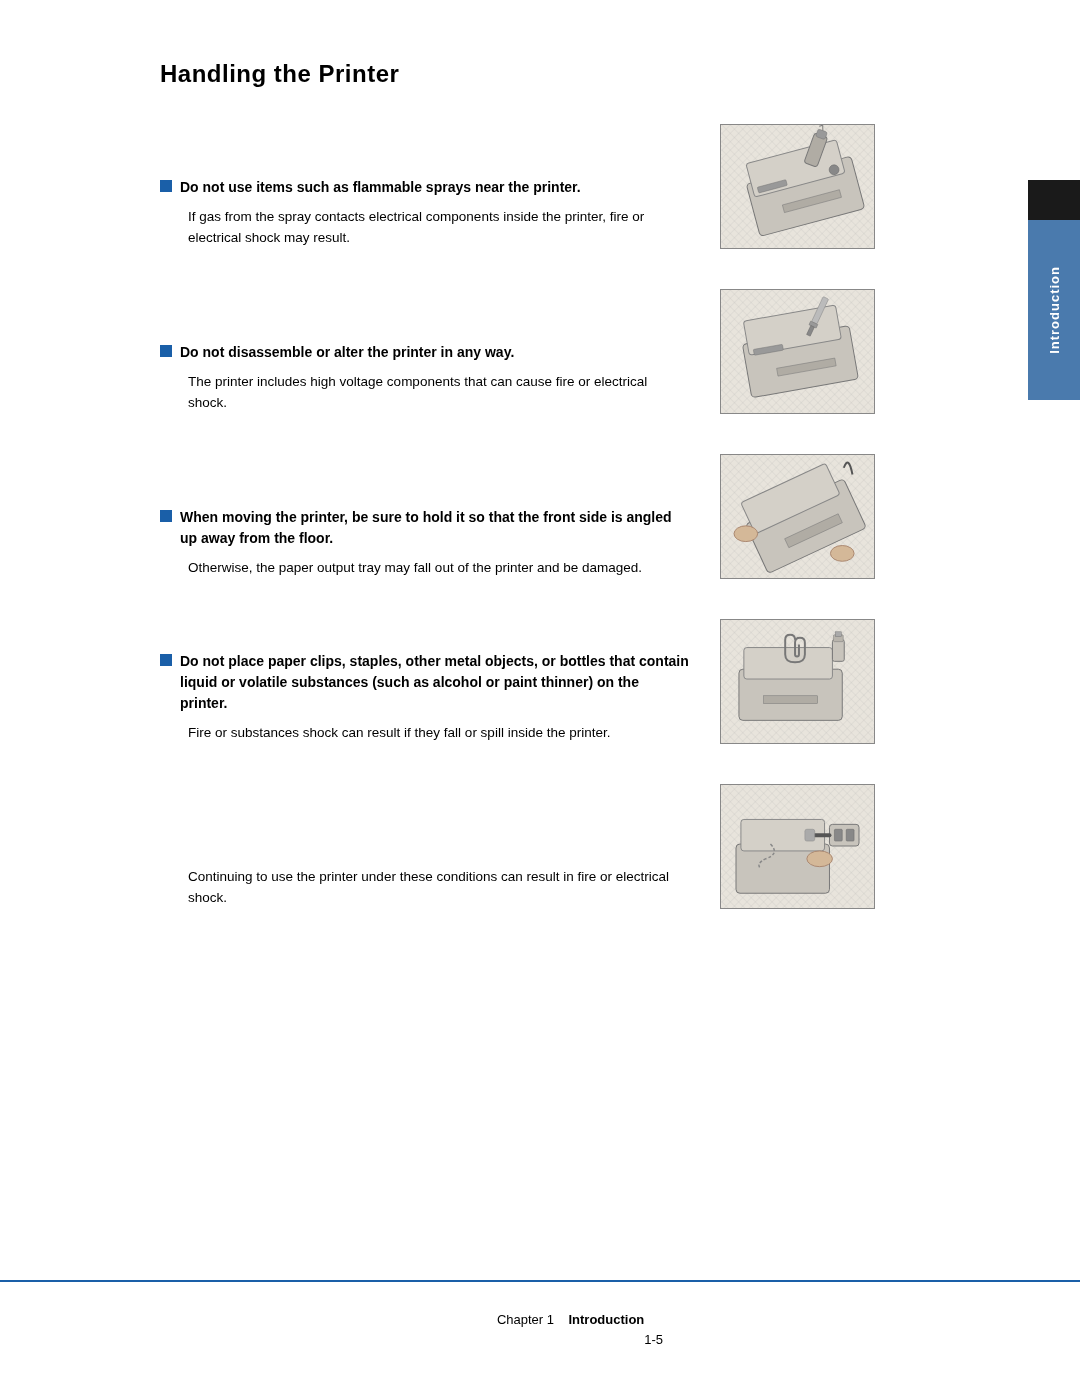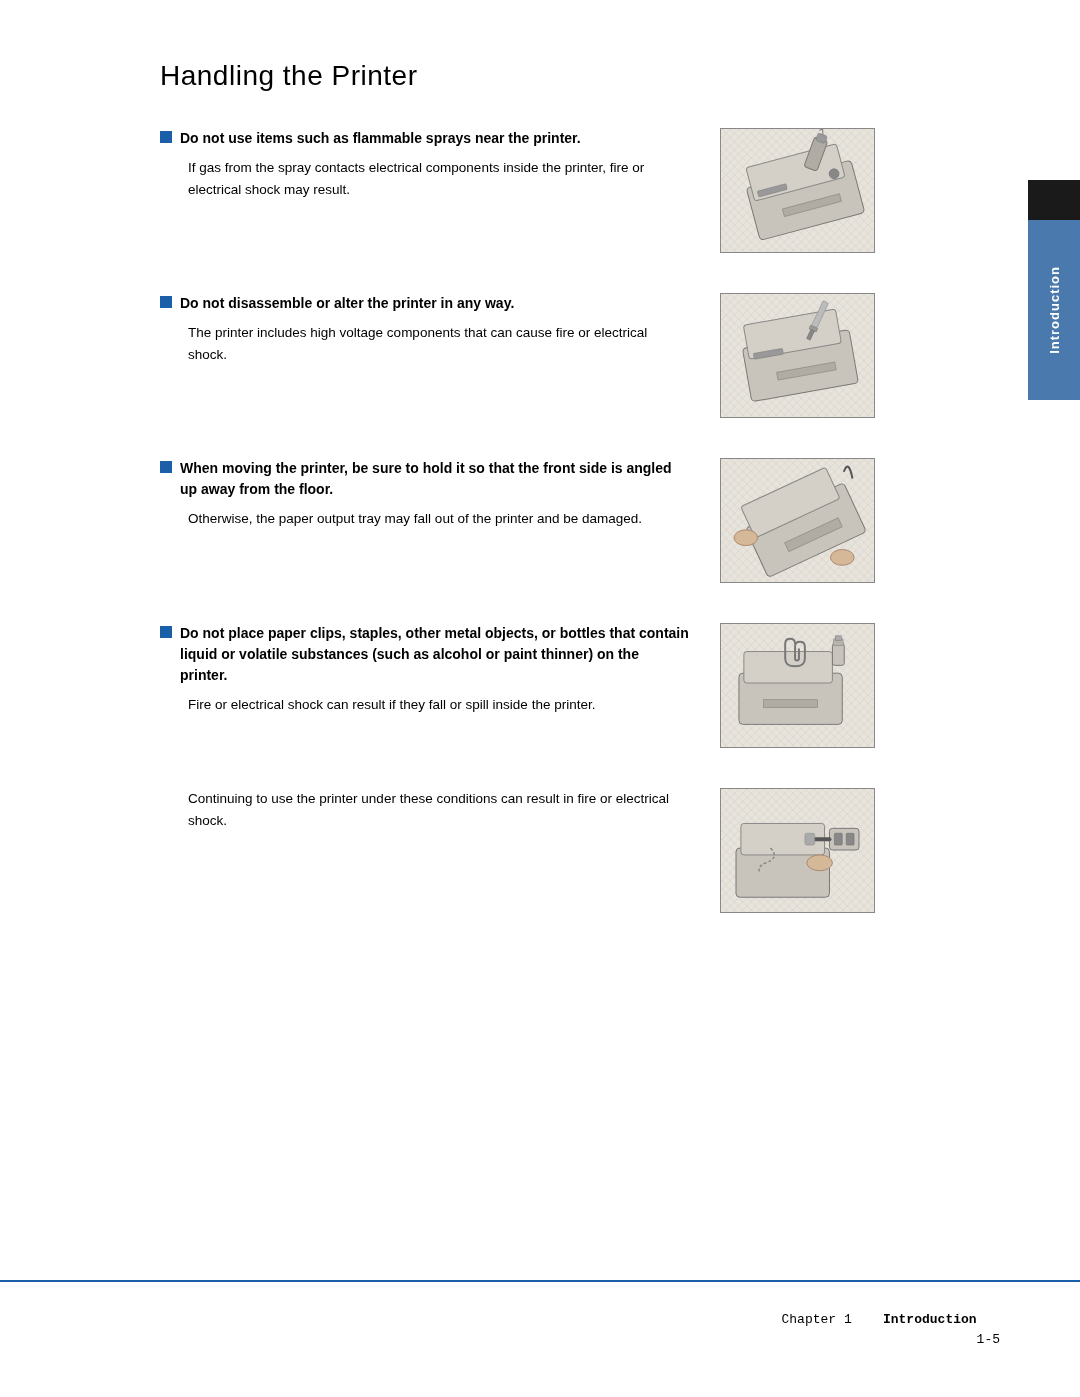--- a/index.html
+++ b/index.html
@@ -50,32 +50,32 @@
       color: #fff;
       font-size: 13px;
       font-weight: bold;
       writing-mode: vertical-rl;
       transform: rotate(180deg);
       letter-spacing: 1px;
     }
 
     
     .page-title {
-      font-size: 28px;
-      font-weight: normal;
+      font-size: 24px;
+      font-weight: bold;
       color: #000;
       margin-bottom: 36px;
       font-family: Arial, Helvetica, sans-serif;
       letter-spacing: 0.5px;
     }
 
     
     .warning-section {
       display: flex;
-      align-items: flex-start;
+      align-items: flex-end;
       margin-bottom: 40px;
       gap: 30px;
     }
 
     .warning-text {
       flex: 1;
       max-width: 530px;
     }
 
     .warning-bold {
@@ -106,25 +106,24 @@
     }
 
     
     .footer {
       position: absolute;
       bottom: 50px;
       left: 0;
       right: 0;
       padding: 0 80px 0 160px;
       display: flex;
-      justify-content: flex-end;
+      justify-content: center;
       align-items: center;
       border-top: 2px solid #1a5fa8;
       padding-top: 10px;
-      font-family: Liberation Mono, monospace;
     }
 
     .footer-left {
       font-size: 13px;
       color: #000;
     }
 
     .footer-left span.chapter-word {
       font-weight: normal;
     }
@@ -303,21 +302,21 @@
       </svg>
     </div>
   </div>
 
   <div class="warning-section">
     <div class="warning-text">
       <div class="warning-bold">
         <span class="bullet-square"></span>
         <span>Do not place paper clips, staples, other metal objects, or bottles that contain liquid or volatile substances (such as alcohol or paint thinner) on the printer.</span>
       </div>
-      <div class="warning-normal">Fire or electrical shock can result if they fall or spill inside the printer.</div>
+      <div class="warning-normal">Fire or substances shock can result if they fall or spill inside the printer.</div>
     </div>
     <div class="printer-illustration">
       <svg class="printer-svg-inner" viewBox="0 0 155 125" xmlns="http://www.w3.org/2000/svg">
         <defs>
           <pattern id="hatch7" patternUnits="userSpaceOnUse" width="6" height="6" patternTransform="rotate(45)">
             <line x1="0" y1="0" x2="0" y2="6" stroke="#aaa" stroke-width="0.8"></line>
           </pattern>
           <pattern id="hatch8" patternUnits="userSpaceOnUse" width="6" height="6" patternTransform="rotate(-45)">
             <line x1="0" y1="0" x2="0" y2="6" stroke="#aaa" stroke-width="0.8"></line>
           </pattern>

